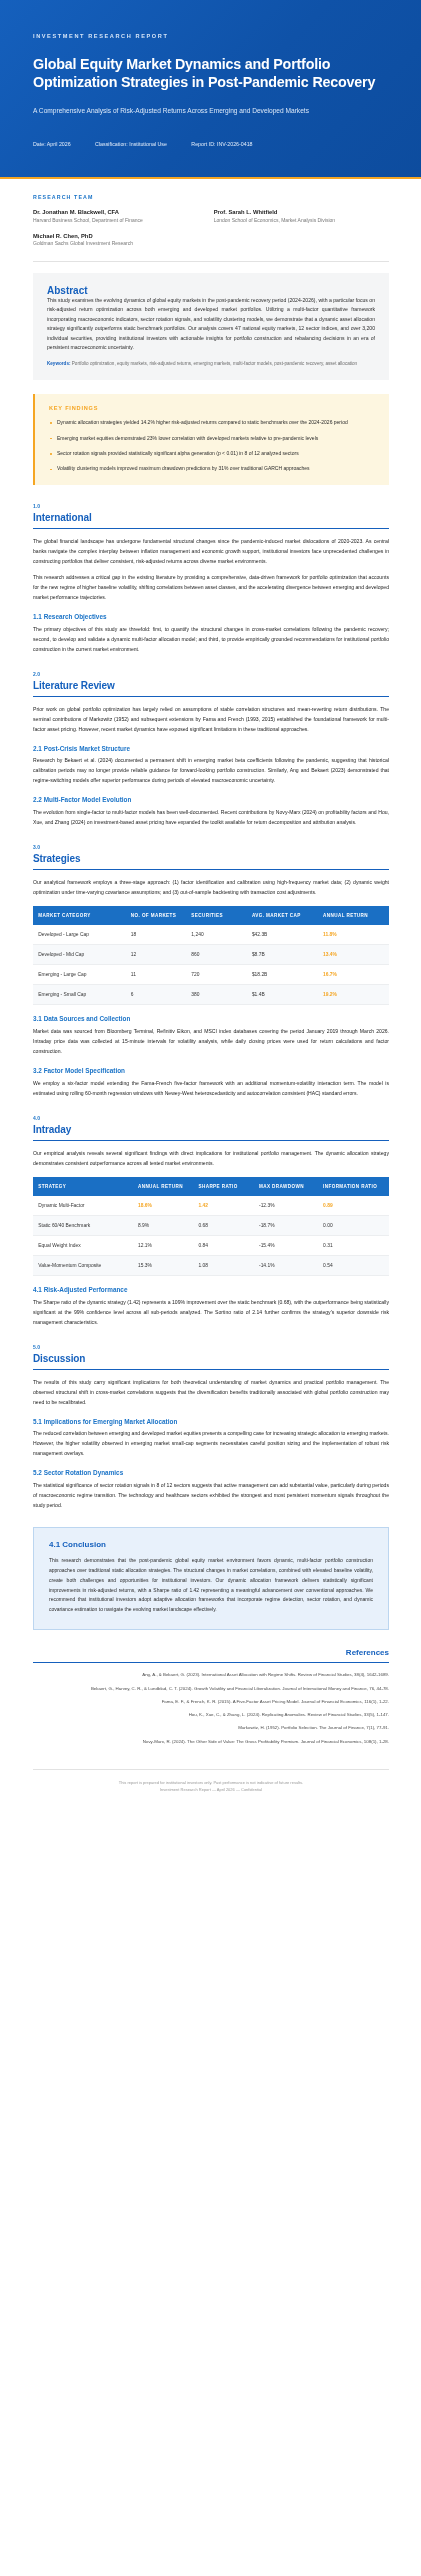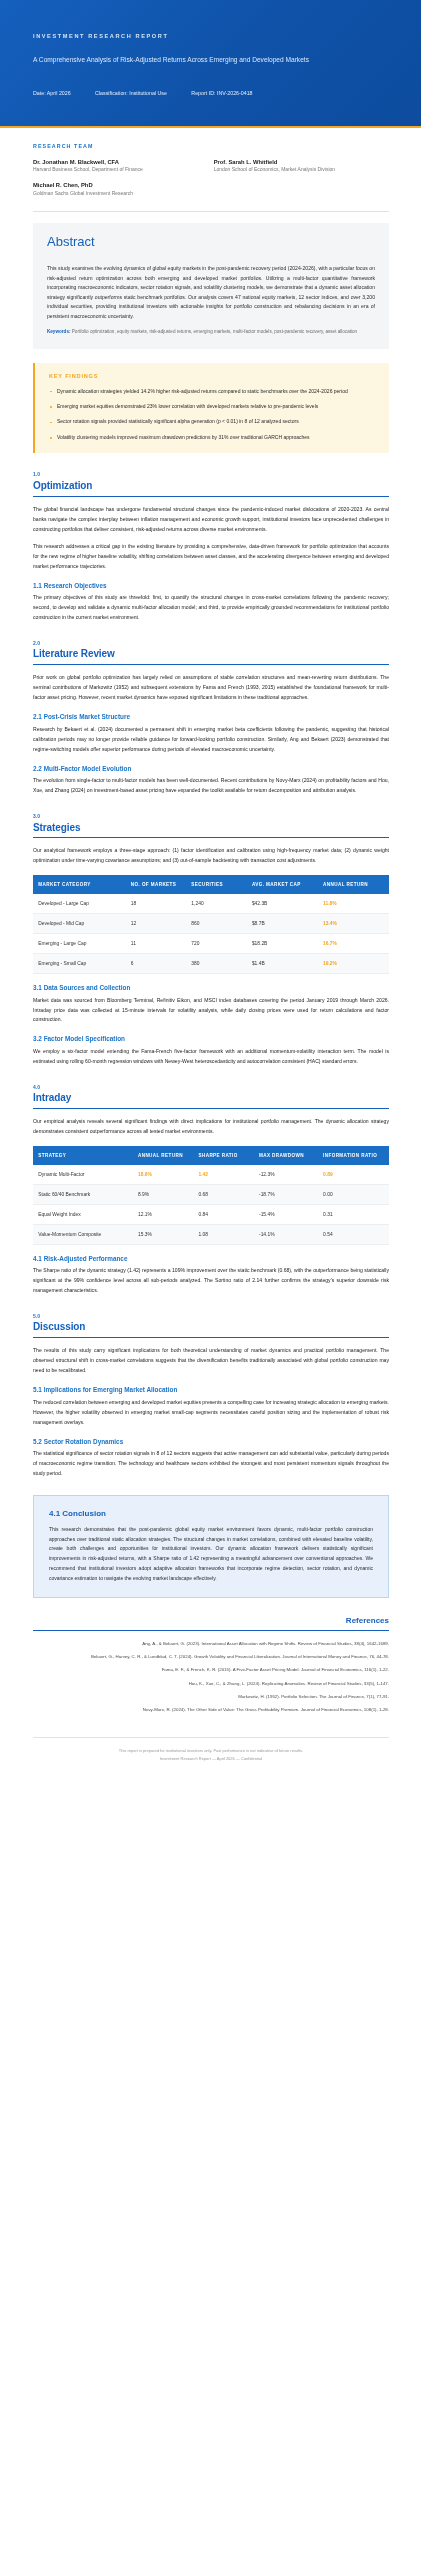--- a/index.html
+++ b/index.html
@@ -70,24 +70,24 @@
 
   .divider { height: 0.5px; background: #e2e2e2; margin: 3.2px 0 11.7px 0; }
 
   
   .abstract {
     background: #f4f5f6;
     padding: 11.7px 14px 12.7px 14px;
     margin-bottom: 14px;
   }
   .abstract h2 {
-    font-size: 13px;
+    font-size: 10px;
     color: #1560bd;
-    font-weight: 400;
-    margin-bottom: 15px;
+    font-weight: 700;
+    margin-bottom: 0;
   }
   .abstract p {
     font-size: 5.1px;
     line-height: 1.85;
     color: #2b2b2b;
     text-align: justify;
   }
   .keywords { margin-top: 7px; font-size: 4.6px; line-height: 1.75; color: #6d6d6d; }
   .keywords b { color: #1560bd; }
 
@@ -227,20 +227,21 @@
     padding: 8.5px 0 14px 0;
     text-align: center;
   }
   .footer-line { font-size: 4px; color: #9a9a9a; line-height: 1.9; }
 </style>
 </head>
 <body>
 
 <header class="hero">
   <div class="hero-eyebrow">INVESTMENT RESEARCH REPORT</div>
+  <h1 class="hero-title">Global Equity Market Dynamics and Portfolio Optimization Strategies in Post-Pandemic Recovery</h1>
   <div class="hero-subtitle">A Comprehensive Analysis of Risk-Adjusted Returns Across Emerging and Developed Markets</div>
   <div class="hero-meta">
     <span>Date: April 2026</span>
     <span>Classification: Institutional Use</span>
     <span>Report ID: INV-2026-0418</span>
   </div>
 </header>
 
 <main class="page">
 
@@ -278,21 +279,21 @@
     <ul>
       <li>Dynamic allocation strategies yielded 14.2% higher risk-adjusted returns compared to static benchmarks over the 2024-2026 period</li>
       <li>Emerging market equities demonstrated 23% lower correlation with developed markets relative to pre-pandemic levels</li>
       <li>Sector rotation signals provided statistically significant alpha generation (p &lt; 0.01) in 8 of 12 analyzed sectors</li>
       <li>Volatility clustering models improved maximum drawdown predictions by 31% over traditional GARCH approaches</li>
     </ul>
   </section>
 
   <section class="section">
     <div class="sec-num">1.0</div>
-    <h2 class="sec-title">Optimization</h2>
+    <h2 class="sec-title">International</h2>
     <div class="sec-rule"></div>
     <p class="body">The global financial landscape has undergone fundamental structural changes since the pandemic-induced market dislocations of 2020-2023. As central banks navigate the complex interplay between inflation management and economic growth support, institutional investors face unprecedented challenges in constructing portfolios that deliver consistent, risk-adjusted returns across diverse market environments.</p>
     <p class="body">This research addresses a critical gap in the existing literature by providing a comprehensive, data-driven framework for portfolio optimization that accounts for the new regime of higher baseline volatility, shifting correlations between asset classes, and the accelerating divergence between emerging and developed market performance trajectories.</p>
     <h3 class="sub-title">1.1 Research Objectives</h3>
     <p class="body">The primary objectives of this study are threefold: first, to quantify the structural changes in cross-market correlations following the pandemic recovery; second, to develop and validate a dynamic multi-factor allocation model; and third, to provide empirically grounded recommendations for institutional portfolio construction in the current market environment.</p>
   </section>
 
   <div class="gap"></div>
 
   <section class="section">

